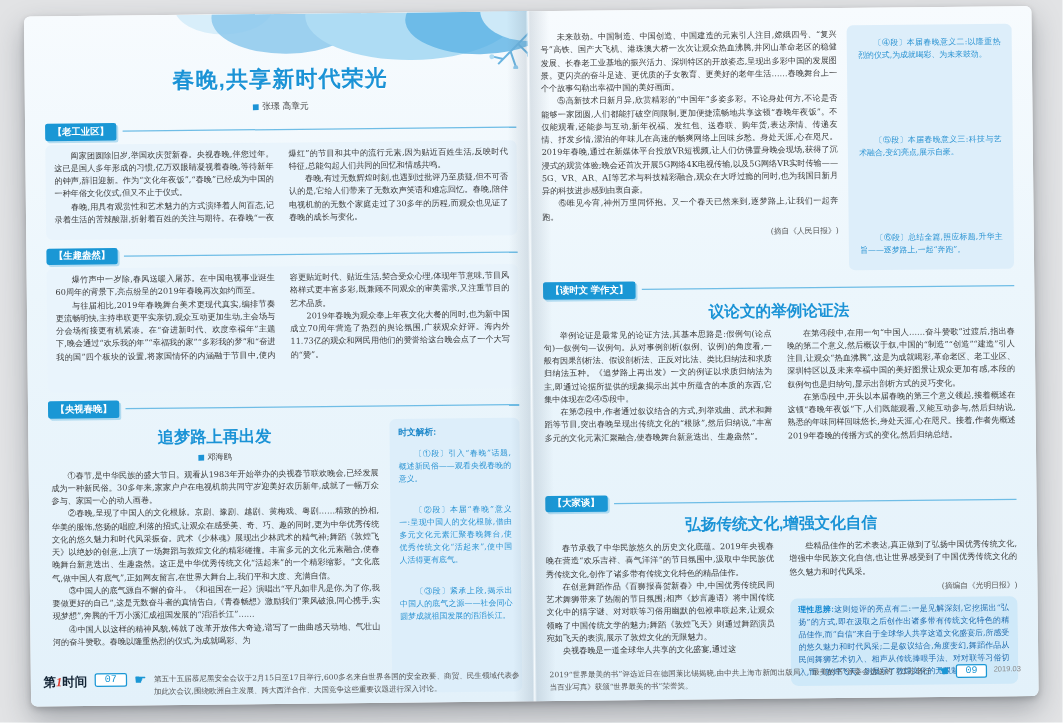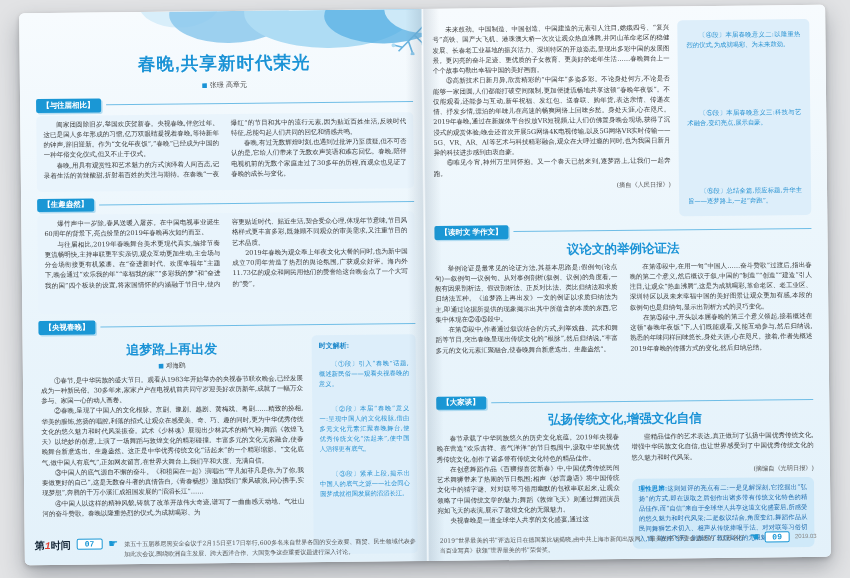--- a/index.html
+++ b/index.html
@@ -55,23 +55,23 @@
   .art-author { text-align:center; font-size:6.5px; color:#444; margin-bottom:4px; }
   .art-author .sq { color:#1b93d6; font-size:6px; }
   .side-panel { width:104px; background:#ddeefa; border-radius:5px; padding:6px 7px; overflow:hidden; }
   .side-title { color:#1a86c9; font-weight:bold; font-size:7px; margin-bottom:8px;
     font-family:"Liberation Sans", sans-serif; }
   .note { color:#2a93d2; font-size:6.3px; line-height:1.6; text-align:justify; text-indent:2em; }
   .note + .note { margin-top:14px; border-top:1px dashed rgba(110,180,220,.0); padding-top:0; }
 
   
   .lp-footer { position:absolute; left:10px; right:12px; bottom:6px; display:flex; align-items:flex-start; gap:6px; }
-  .logo { font-family:Liberation Mono, monospace; font-weight:bold; font-size:10px; color:#123; white-space:nowrap; }
+  .logo { font-family:Liberation Serif, serif; font-weight:bold; font-size:10px; color:#123; white-space:nowrap; }
   .logo .num { color:#e03c2f; font-style:italic; }
-  .pagebox { border:1px solid #1a97d5; color:#1a97d5; font-size:8px; font-weight:bold;
+  .pagebox { border:1px solid #1a97d5; color:#1a97d5; font-size:8px; font-weight:normal;
     padding:0 7px; border-radius:2px; font-family:"Liberation Mono", monospace; background:#fff; }
   .hand { color:#1a97d5; font-size:11px; line-height:1; }
   .foot-note { flex:1; font-size:6px; line-height:1.55; color:#555; text-align:justify; padding-top:1px; }
   .rp-footer { position:absolute; left:12px; right:14px; bottom:6px; display:flex; align-items:flex-start; gap:5px; }
   .date { font-size:6px; color:#888; padding-top:2px; font-family:"Liberation Sans", sans-serif; }
 
   
   .rp-top { display:flex; gap:8px; height:196px; }
   .rp-text { flex:1; overflow:hidden; padding-top:2px; }
   .rp-cite { text-align:right; font-size:6.2px; color:#555; margin-top:4px; }
@@ -110,21 +110,21 @@
       </svg>
     </div>
 
     <div class="lp-title">春晚,共享新时代荣光</div>
     <div class="lp-authors">
       <span class="sq">■</span>
       <span>张璟  高章元</span>
     </div>
 
     <div class="sec-head">
-      <span class="sec-badge">【与往届相比】</span>
+      <span class="sec-badge">【老工业区】</span>
     </div>
     <div class="panel h-zhujie">
       <div class="btxt cols2">
         <p>阖家团圆除旧岁,举国欢庆贺新春。央视春晚,伴您过年。这已是国人多年形成的习惯,亿万双眼睛凝视着春晚,等待新年的钟声,辞旧迎新。作为“文化年夜饭”,“春晚”已经成为中国的一种年俗文化仪式,但又不止于仪式。</p>
         <p>春晚,用具有观赏性和艺术魅力的方式演绎着人间百态,记录着生活的苦辣酸甜,折射着百姓的关注与期待。在春晚“一夜爆红”的节目和其中的流行元素,因为贴近百姓生活,反映时代特征,总能勾起人们共同的回忆和情感共鸣。</p>
         <p>春晚,有过无数辉煌时刻,也遇到过批评乃至质疑,但不可否认的是,它给人们带来了无数欢声笑语和难忘回忆。春晚,陪伴电视机前的无数个家庭走过了30多年的历程,而观众也见证了春晚的成长与变化。</p>
       </div>
     </div>
 
     <div class="sec-head">

